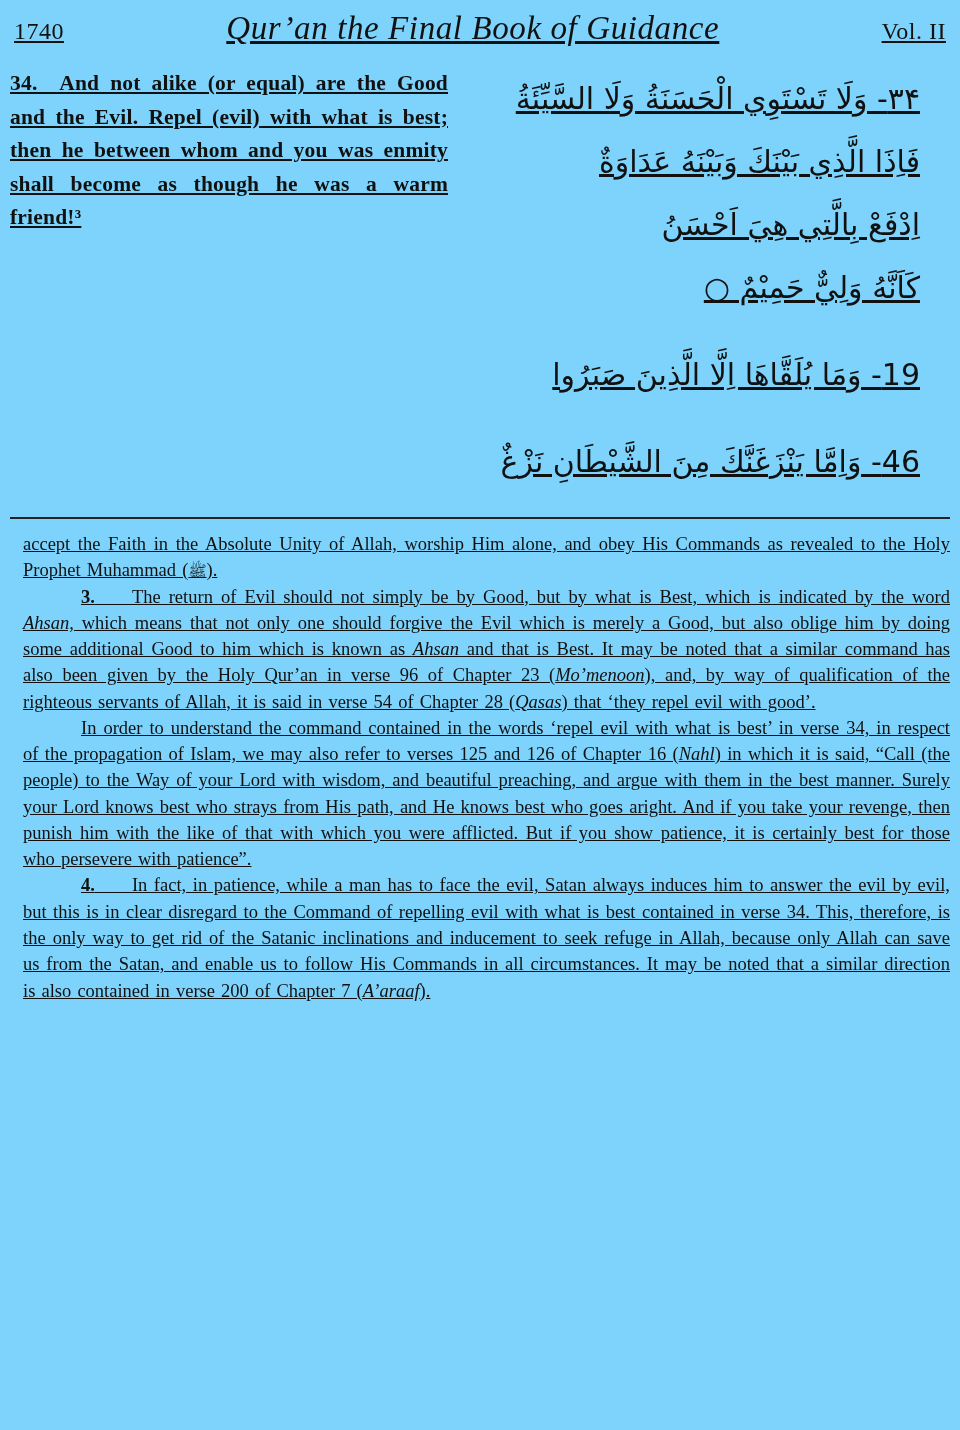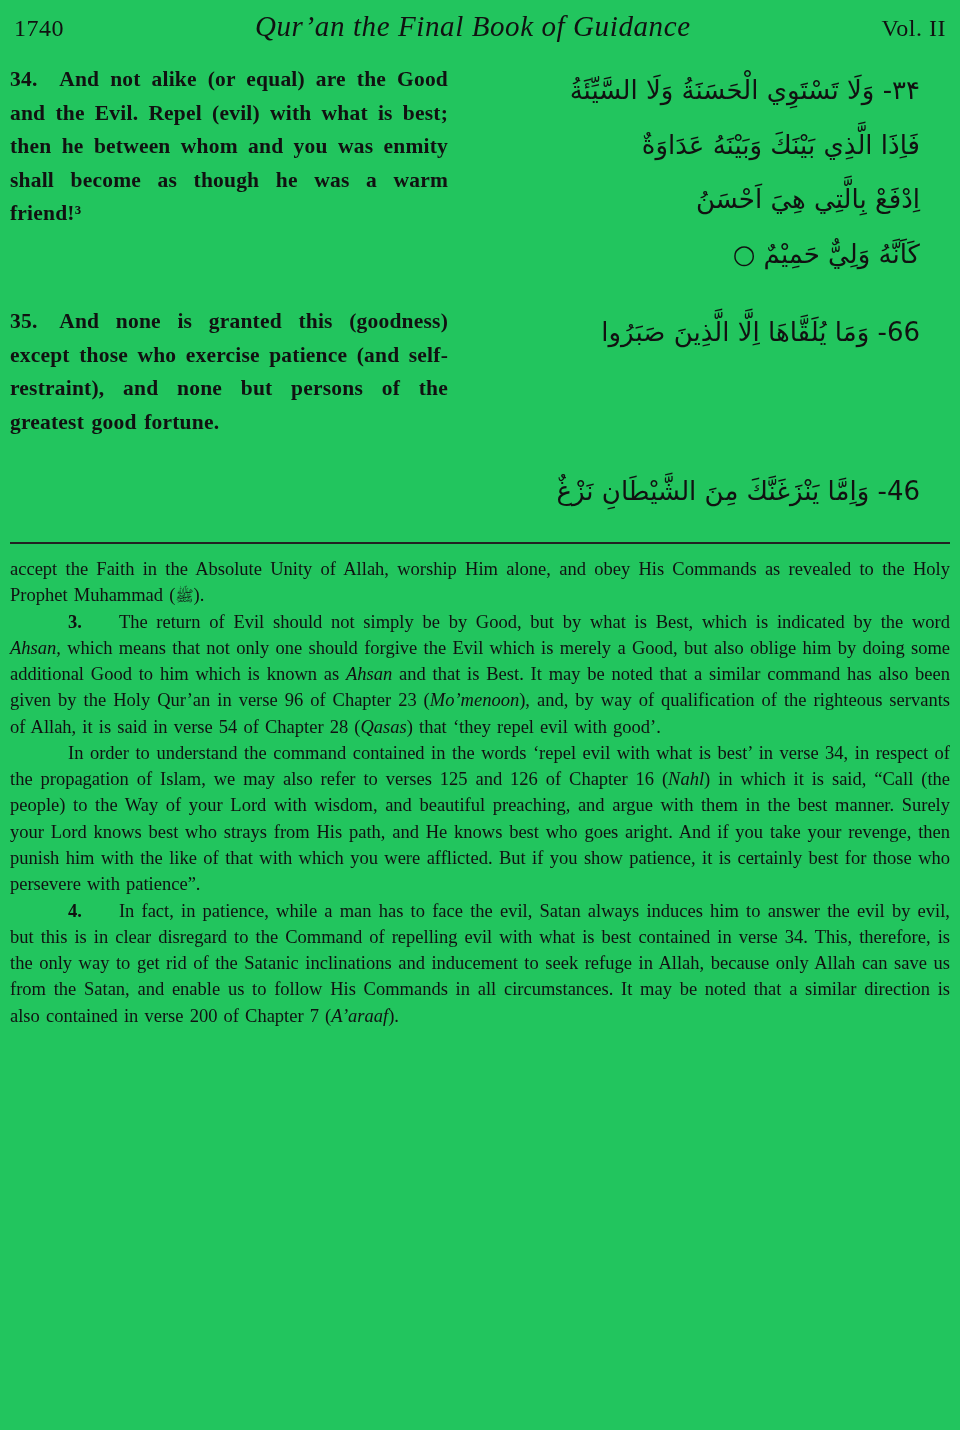--- a/index.html
+++ b/index.html
@@ -7,35 +7,36 @@
   body {
     width: 960px;
     min-height: 1430px;
     font-family: "Liberation Serif", serif;
     color: #111111;
   }
   .page {
     width: 960px;
     min-height: 1430px;
     padding: 6px 10px 10px 10px;
-    background: #22c55e;
+    background: #7dd3fc;
+    text-decoration: underline;
   }
   .page-header {
     display: flex;
     justify-content: space-between;
     align-items: baseline;
     padding: 4px 4px 0 4px;
   }
   .page-num, .vol {
     font-size: 24px;
     letter-spacing: 0.5px;
   }
   .book-title {
     font-style: italic;
-    font-size: 29px;
+    font-size: 33px;
     letter-spacing: 0.6px;
   }
   .verses {
     margin-top: 20px;
   }
   .verse-row {
     display: flex;
     align-items: flex-start;
     margin-bottom: 24px;
   }
@@ -48,37 +49,38 @@
     text-align: justify;
     text-align-last: left;
     letter-spacing: 0.2px;
     word-spacing: 2px;
   }
   .arabic {
     flex: 1;
     direction: rtl;
     text-align: right;
     font-family: "DejaVu Sans", sans-serif;
-    font-size: 26px;
+    font-size: 30px;
     line-height: 2.1;
     padding-left: 6px;
     padding-right: 30px;
   }
   .ar-line { white-space: nowrap; }
   .rule {
     border: none;
     border-top: 2px solid #222222;
     margin: 8px 0 12px 0;
   }
   .footnotes {
     font-size: 18.5px;
     line-height: 1.42;
     text-align: justify;
     text-align-last: left;
     word-spacing: 1.5px;
+    margin-left: 13px;
   }
   .fn-para { margin: 0; }
   .fn-para.indent { text-indent: 58px; }
   .it { font-style: italic; }
   .bd { font-weight: bold; }
   .ar-inline { font-family: "DejaVu Sans", sans-serif; font-size: 15px; }
 </style>
 </head>
 <body>
 
@@ -96,23 +98,22 @@
       <div class="english">34. And not alike (or equal) are the Good and the Evil. Repel (evil) with what is best; then he between whom and you was enmity shall become as though he was a warm friend!³</div>
       <div class="arabic">
         <div class="ar-line">۳۴- وَلَا تَسْتَوِي الْحَسَنَةُ وَلَا السَّيِّئَةُ</div>
         <div class="ar-line">فَاِذَا الَّذِي بَيْنَكَ وَبَيْنَهُ عَدَاوَةٌ</div>
         <div class="ar-line">اِدْفَعْ بِالَّتِي هِيَ اَحْسَنُ</div>
         <div class="ar-line">كَاَنَّهُ وَلِيٌّ حَمِيْمٌ ○</div>
       </div>
     </div>
 
     <div class="verse-row">
-      <div class="english">35. And none is granted this (goodness) except those who exercise patience (and self-restraint), and none but persons of the greatest good fortune.</div>
       <div class="arabic">
-        <div class="ar-line">66- وَمَا يُلَقَّاهَا اِلَّا الَّذِينَ صَبَرُوا</div>
+        <div class="ar-line">19- وَمَا يُلَقَّاهَا اِلَّا الَّذِينَ صَبَرُوا</div>
       </div>
     </div>
 
     <div class="verse-row">
       <div class="arabic">
         <div class="ar-line">46- وَاِمَّا يَنْزَغَنَّكَ مِنَ الشَّيْطَانِ نَزْغٌ</div>
       </div>
     </div>
 
   </div>

